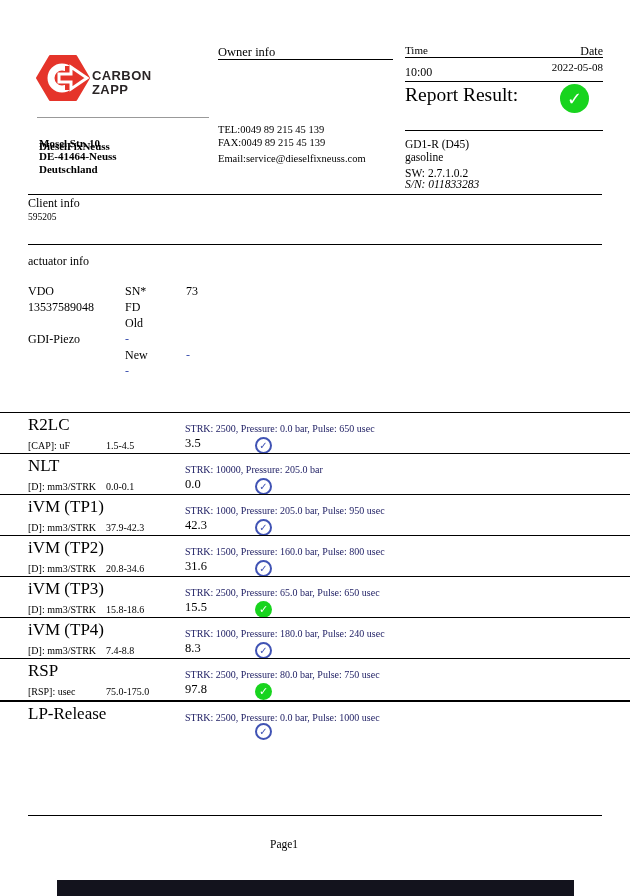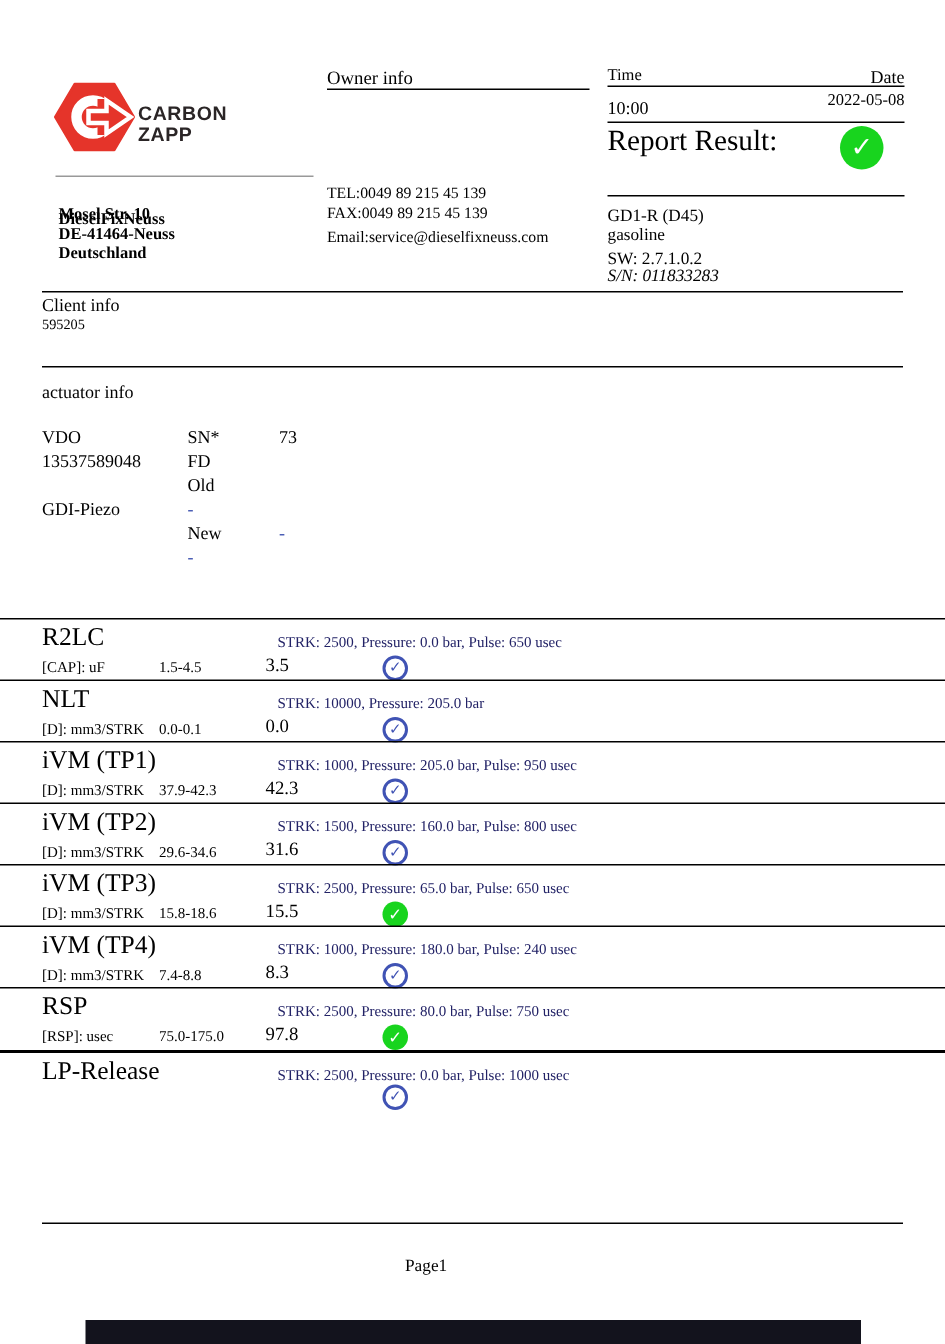--- a/index.html
+++ b/index.html
@@ -31,21 +31,21 @@
   .act-cell{position:absolute;font-size:12px;}
   .act-cell.dash{color:#3a4fae;}
 
   
   .trow{position:absolute;left:0;width:630px;height:41px;border-top:1px solid #000;}
   .trow.row-lp{border-top-width:2px;}
   .t-name{position:absolute;left:28px;top:2px;font-size:17px;}
   .t-params{position:absolute;left:185px;top:10px;font-size:10px;color:#222266;}
   .t-unit{position:absolute;left:28px;top:27px;font-size:10px;}
   .t-range{position:absolute;left:106px;top:27px;font-size:10px;}
-  .t-value{position:absolute;left:177px;top:23px;font-size:12.5px;}
+  .t-value{position:absolute;left:185px;top:23px;font-size:12.5px;}
   .t-icon{position:absolute;left:255px;top:24px;}
   .row-lp .t-icon{top:21px;}
 
   .check-blue{width:13px;height:13px;border:2px solid #4053b4;border-radius:50%;background:#fff;
               color:#4053b4;font:bold 10px/13px "DejaVu Sans",sans-serif;text-align:center;}
   .check-green{width:17px;height:17px;border-radius:50%;background:#18d41e;
                color:#fff;font:bold 11px/17px "DejaVu Sans",sans-serif;text-align:center;}
   .check-big{position:absolute;left:560px;top:84px;width:29px;height:29px;border-radius:50%;
              background:#18d41e;color:#fff;font:bold 18px/29px "DejaVu Sans",sans-serif;text-align:center;}
 
@@ -138,21 +138,21 @@
     <div class="t-params">STRK: 1000, Pressure: 205.0 bar, Pulse: 950 usec</div>
     <div class="t-unit">[D]: mm3/STRK</div>
     <div class="t-range">37.9-42.3</div>
     <div class="t-value">42.3</div>
     <div class="t-icon check-blue">✓</div>
   </div>
   <div class="trow" style="top:535px;">
     <div class="t-name">iVM (TP2)</div>
     <div class="t-params">STRK: 1500, Pressure: 160.0 bar, Pulse: 800 usec</div>
     <div class="t-unit">[D]: mm3/STRK</div>
-    <div class="t-range">29.6-34.6</div>
+    <div class="t-range">20.8-34.6</div>
     <div class="t-value">31.6</div>
     <div class="t-icon check-blue">✓</div>
   </div>
   <div class="trow" style="top:576px;">
     <div class="t-name">iVM (TP3)</div>
     <div class="t-params">STRK: 2500, Pressure: 65.0 bar, Pulse: 650 usec</div>
     <div class="t-unit">[D]: mm3/STRK</div>
     <div class="t-range">15.8-18.6</div>
     <div class="t-value">15.5</div>
     <div class="t-icon check-green">✓</div>

